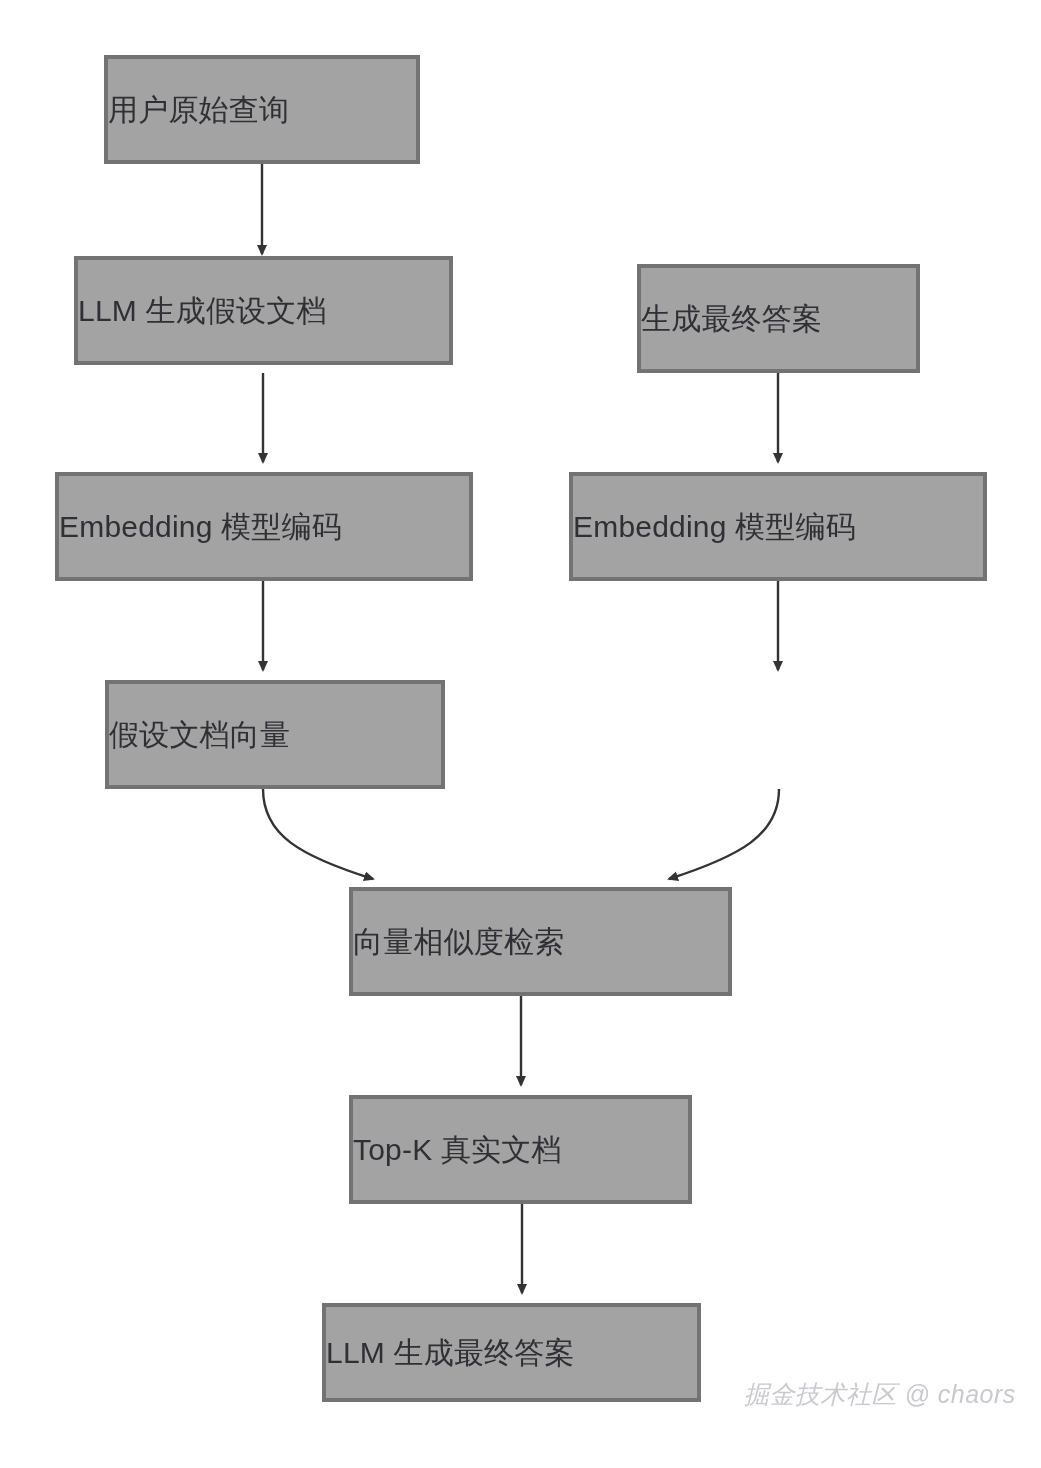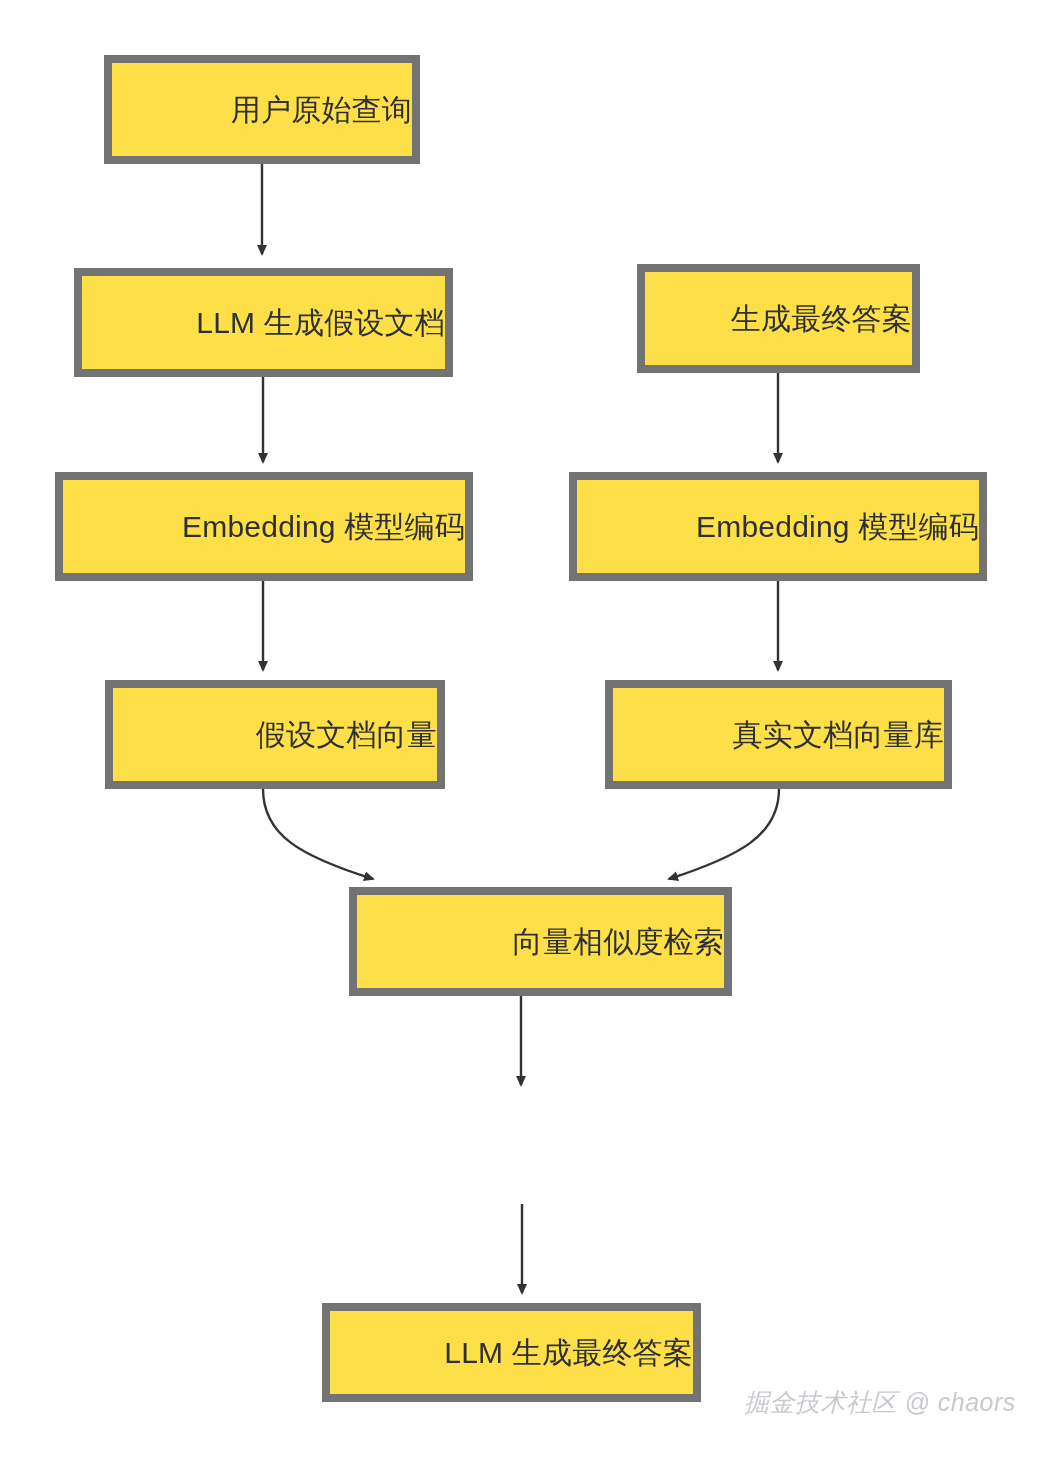--- a/index.html
+++ b/index.html
@@ -23,46 +23,45 @@
     position: absolute;
     left: 0;
     top: 0;
     width: 1041px;
     height: 1468px;
     pointer-events: none;
   }
   .node {
     position: absolute;
     box-sizing: border-box;
-    background: #fde047;
-    border: 8px solid #737373;
+    background: #a3a3a3;
+    border: 4px solid #737373;
     display: flex;
     align-items: center;
-    justify-content: flex-end;
+    justify-content: flex-start;
     text-align: center;
   }
   .node .label {
     font-size: 30px;
     line-height: 1.25;
     color: #2f2f35;
     font-weight: 400;
     letter-spacing: 0.2px;
     white-space: nowrap;
   }
   #watermark {
     position: absolute;
     left: 744px;
     top: 1378px;
     font-size: 25px;
     color: #c9c9cf;
     font-style: italic;
     letter-spacing: 0.5px;
     white-space: nowrap;
     user-select: none;
-    margin-top: 8px;
   }
 </style>
 </head>
 <body>
 
 <div id="canvas">
 
   <svg id="edges" viewBox="0 0 1041 1468" width="1041" height="1468" xmlns="http://www.w3.org/2000/svg">
     <defs>
       <marker id="ah" markerWidth="12" markerHeight="12" refX="9" refY="5" orient="auto" markerUnits="userSpaceOnUse">
@@ -86,48 +85,48 @@
 
     <path d="M521,996 L521,1085" stroke="#333333" stroke-width="2.4" fill="none" marker-end="url(#ah)"></path>
 
     <path d="M522,1204 L522,1293" stroke="#333333" stroke-width="2.4" fill="none" marker-end="url(#ah)"></path>
   </svg>
 
   <div class="node" style="left:104px; top:55px; width:316px; height:109px;">
     <span class="label">用户原始查询</span>
   </div>
 
-  <div class="node" style="left:74px; top:268px; width:379px; height:109px;">
+  <div class="node" style="left:74px; top:256px; width:379px; height:109px;">
     <span class="label">LLM 生成假设文档</span>
   </div>
 
   <div class="node" style="left:637px; top:264px; width:283px; height:109px;">
     <span class="label">生成最终答案</span>
   </div>
 
   <div class="node" style="left:55px; top:472px; width:418px; height:109px;">
     <span class="label">Embedding 模型编码</span>
   </div>
 
   <div class="node" style="left:569px; top:472px; width:418px; height:109px;">
     <span class="label">Embedding 模型编码</span>
   </div>
 
   <div class="node" style="left:105px; top:680px; width:340px; height:109px;">
     <span class="label">假设文档向量</span>
   </div>
 
-  <div class="node" style="left:605px; top:680px; width:347px; height:109px;">
-    <span class="label">真实文档向量库</span>
-  </div>
 
   <div class="node" style="left:349px; top:887px; width:383px; height:109px;">
     <span class="label">向量相似度检索</span>
   </div>
 
+  <div class="node" style="left:349px; top:1095px; width:343px; height:109px;">
+    <span class="label">Top-K 真实文档</span>
+  </div>
 
   <div class="node" style="left:322px; top:1303px; width:379px; height:99px;">
     <span class="label">LLM 生成最终答案</span>
   </div>
 
   <div id="watermark">掘金技术社区 @ chaors</div>
 
 </div>
 
 </body></html>

